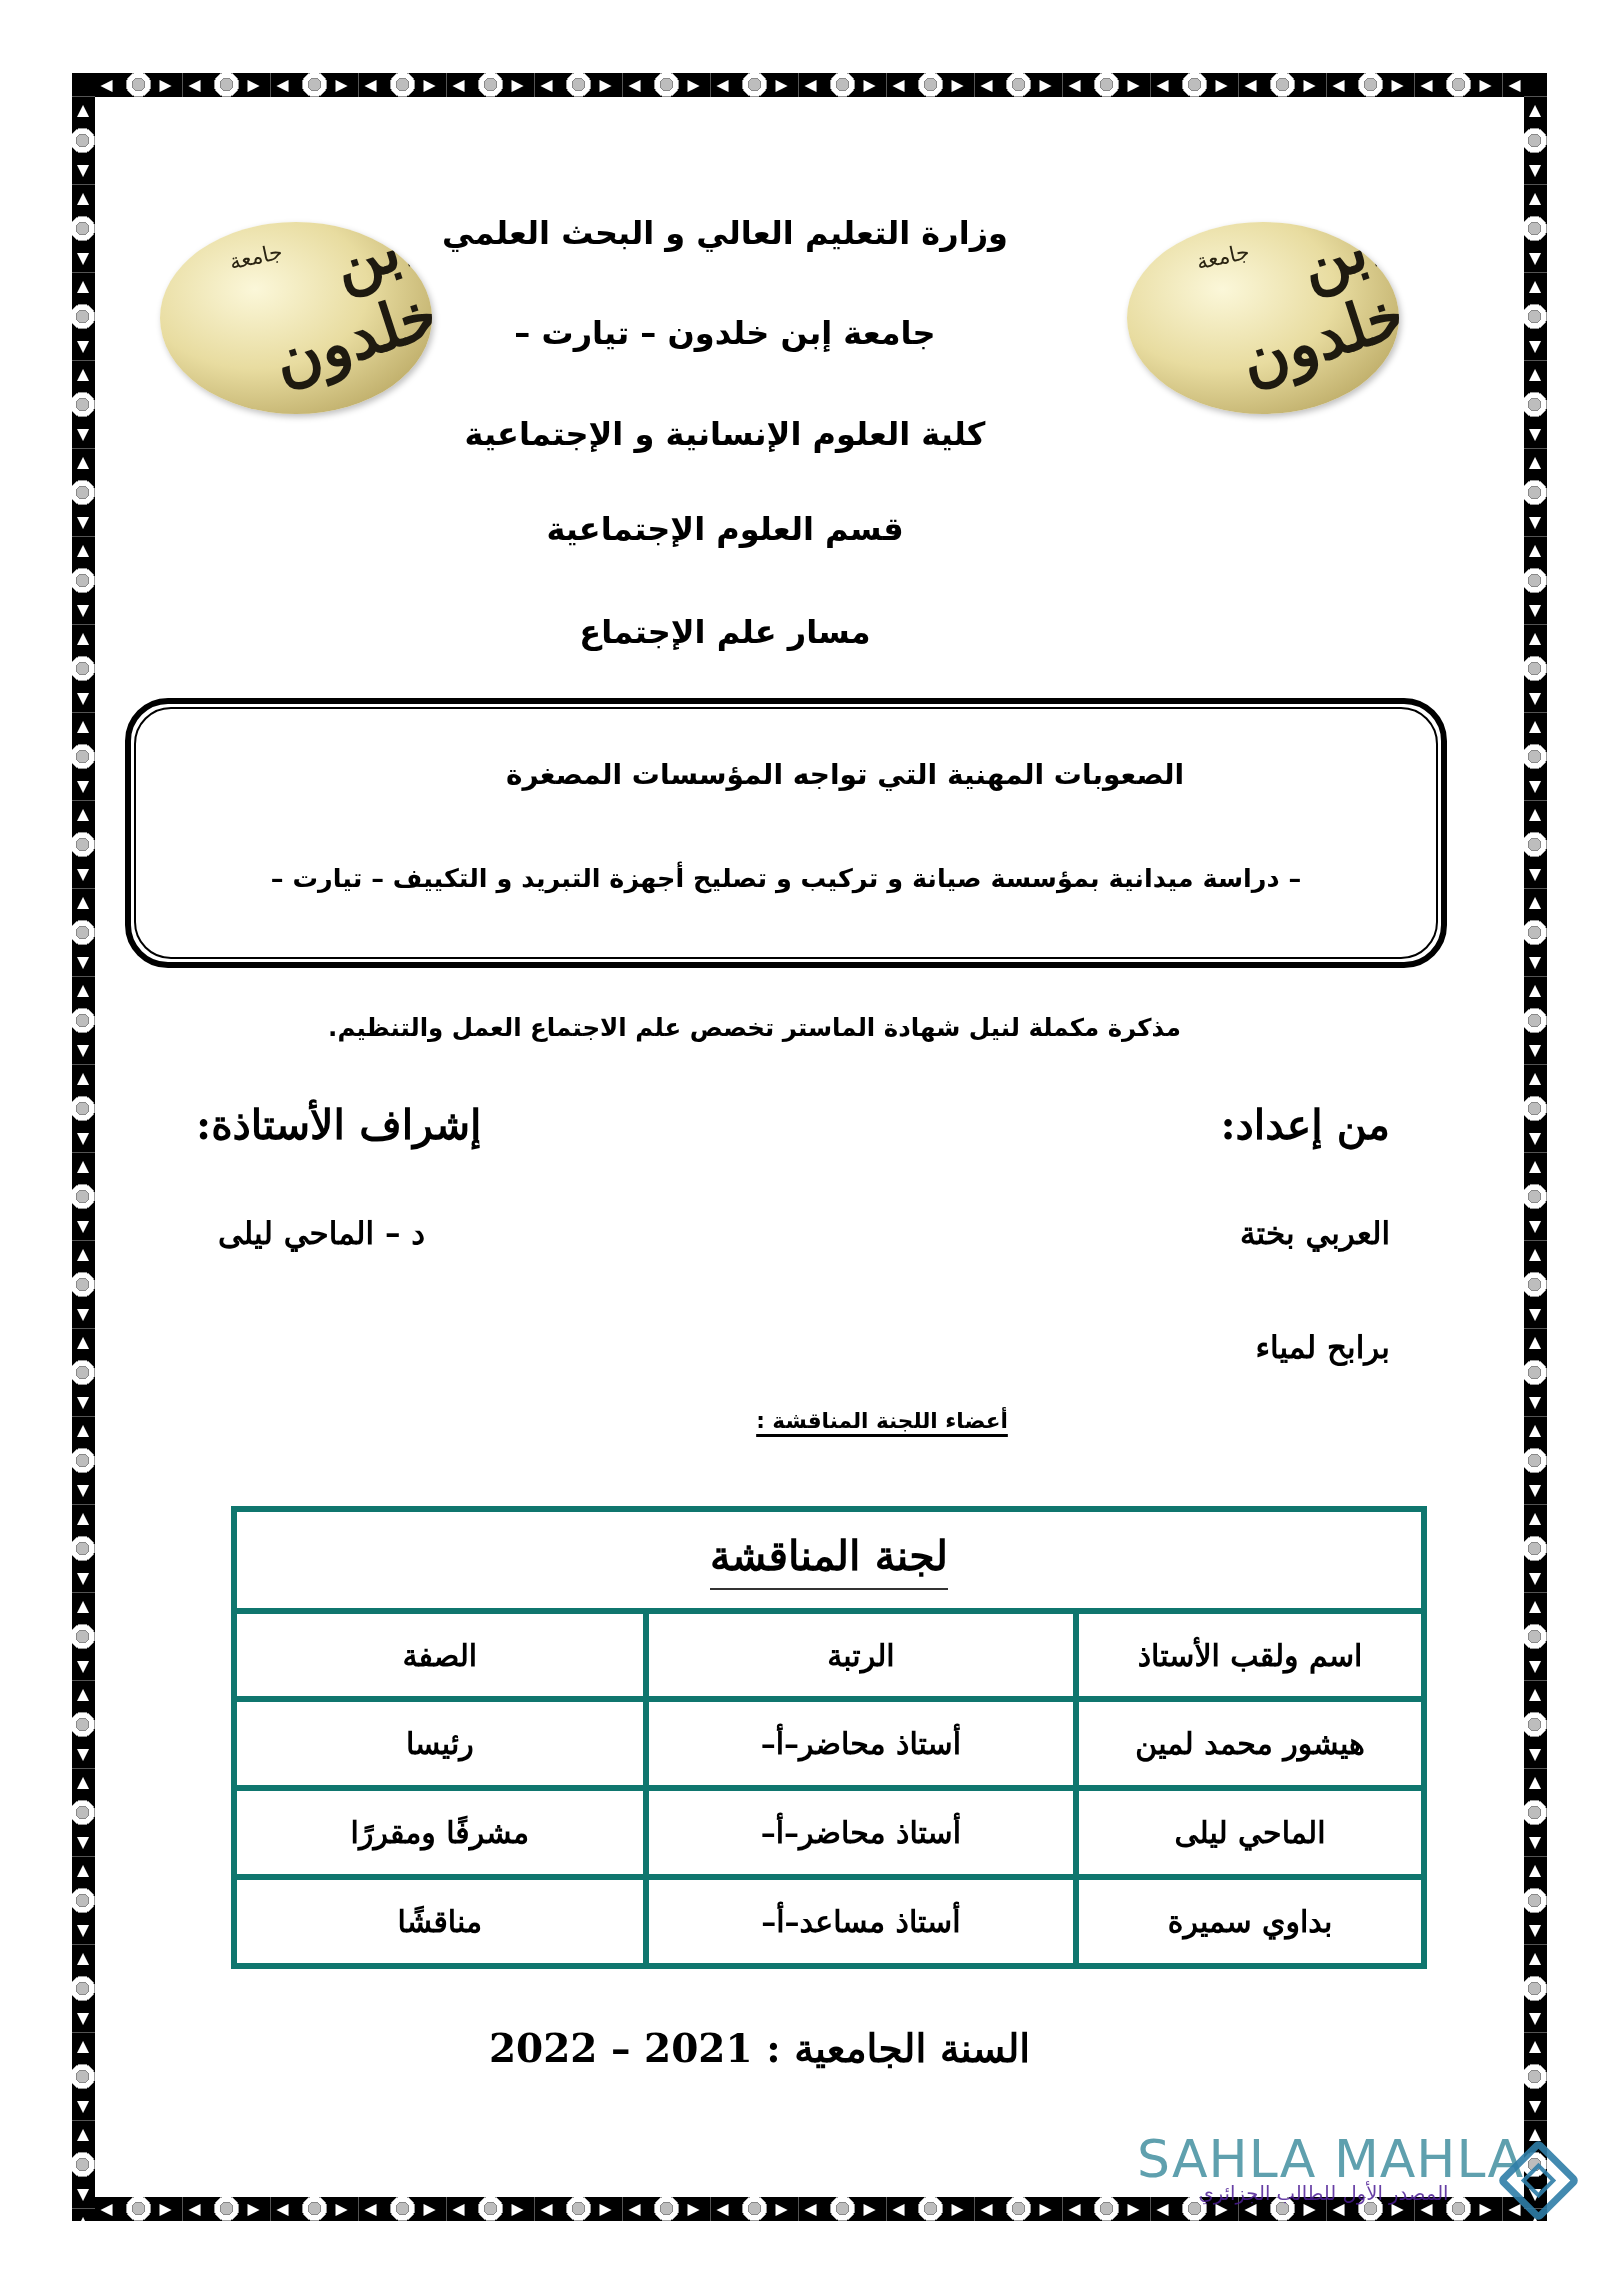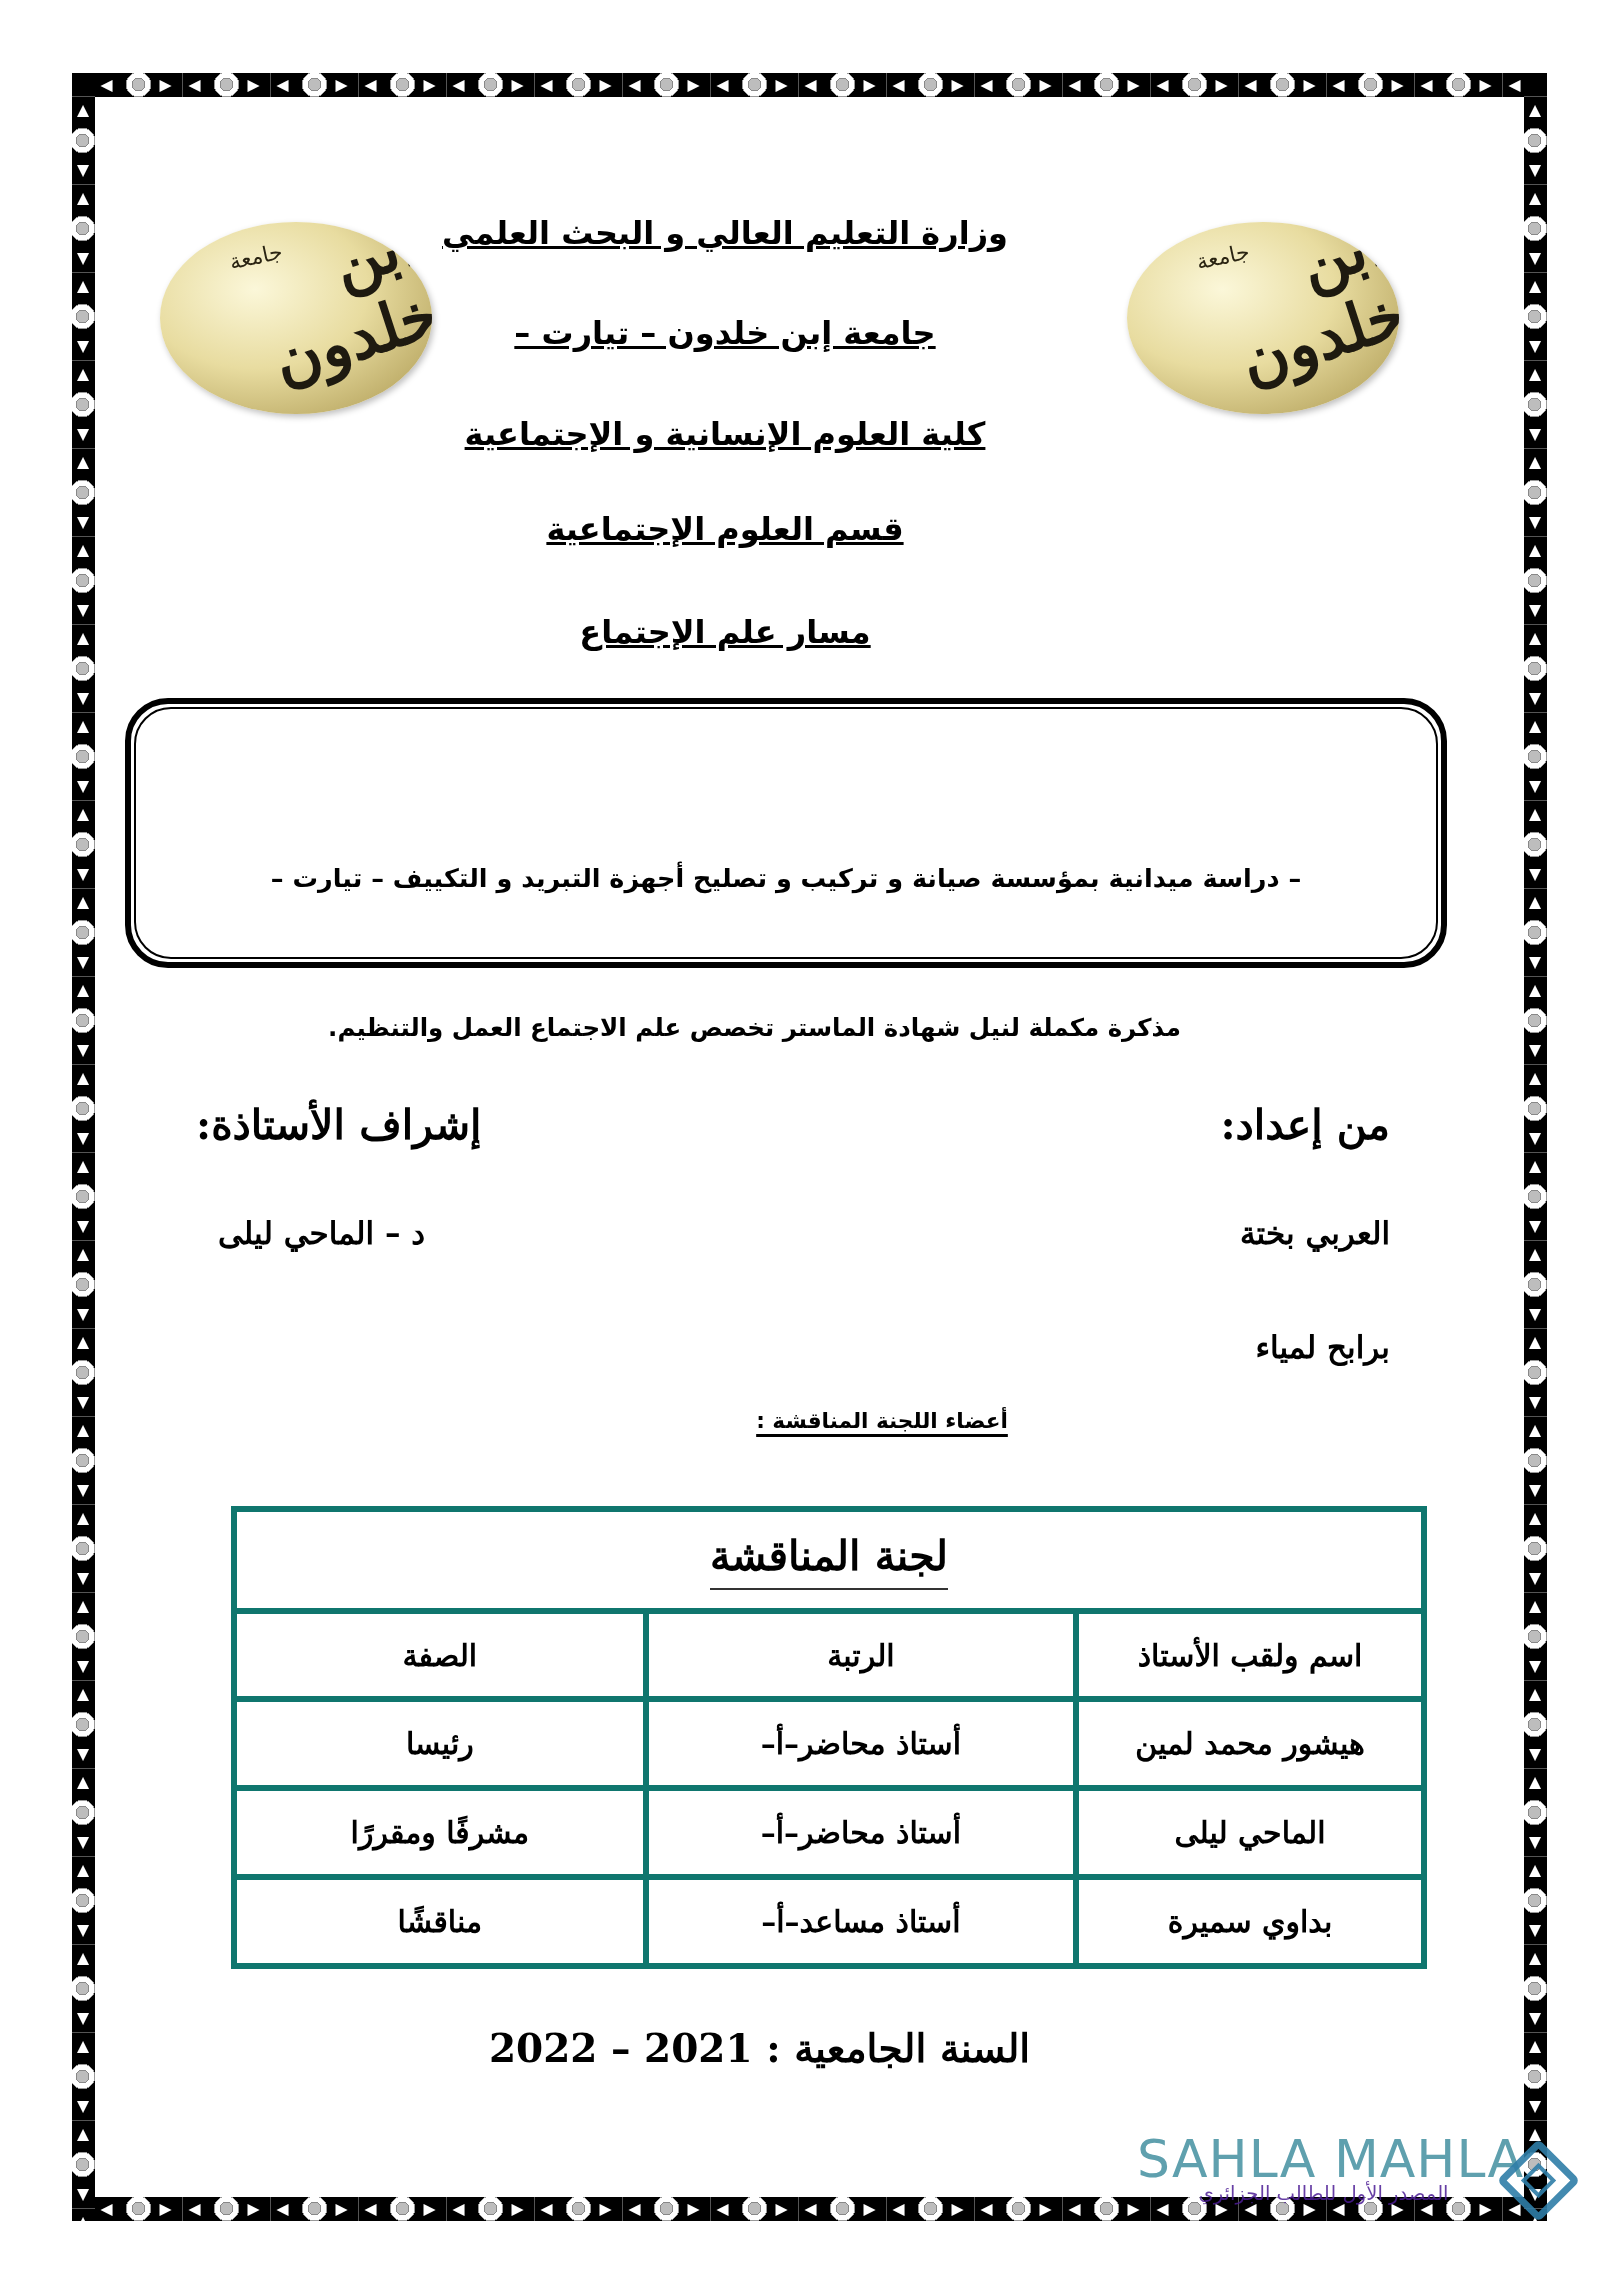--- a/index.html
+++ b/index.html
@@ -27,21 +27,21 @@
   
   .logo { position:absolute; width:272px; height:192px; border-radius:50%;
           background:radial-gradient(ellipse at 35% 35%, #fbf7d9 0%, #e8dca0 45%, #bfae6a 80%, #6b5e2a 100%);
           box-shadow: 2px 2.9px 5.9px rgba(0,0,0,0.25);
           display:flex; align-items:center; justify-content:center; overflow:hidden; }
   .logo-text { font-family:"DejaVu Serif", serif; font-weight:bold; color:#1e1a10;
                font-size:63px; direction:rtl; transform:rotate(-18deg); letter-spacing:-3.9px; }
   .logo-sub { position:absolute; top:21.6px; left:69px; font-size:21.6px; color:#2a2412; transform:rotate(-12deg); direction:rtl; font-family:"DejaVu Serif", serif; }
 
   .header-line { position:absolute; left:323px; width:804px; text-align:center;
-                 font-family:"DejaVu Sans", sans-serif; font-weight:bold; font-size:32px; line-height:43px; direction:rtl;text-decoration:underline; }
+                 font-family:"DejaVu Sans", sans-serif; font-weight:bold; font-size:32px; line-height:43px; direction:rtl; }
 
   
   .title-box { position:absolute; left:125px; top:698px; width:1322px; height:270px;
                box-sizing:border-box; border:6.9px solid #000; border-radius:43px; }
   .title-box-inner { position:absolute; left:2.9px; top:2.9px; right:2.9px; bottom:2.9px;
                      border:2px solid #000; border-radius:37px; }
   .box-line { position:absolute; left:0; right:0; text-align:center; font-weight:bold; direction:rtl; }
   .box-line.l1 { top:51px; font-size:28px; line-height:39px; padding-left:118px; }
   .box-line.l2 { top:157px; font-size:25.5px; line-height:35px; }
 
@@ -530,20 +530,21 @@
 </div>
 
 <div class="header-line" style="top:212px;">وزارة التعليم العالي و البحث العلمي</div>
 <div class="header-line" style="top:312px;">جامعة إبن خلدون   – تيارت –</div>
 <div class="header-line" style="top:413px;">كلية العلوم الإنسانية و الإجتماعية</div>
 <div class="header-line" style="top:508px;">قسم العلوم الإجتماعية</div>
 <div class="header-line" style="top:611px;">مسار علم الإجتماع</div>
 
 <div class="title-box">
   <div class="title-box-inner"></div>
+  <div class="box-line l1">الصعوبات المهنية التي تواجه المؤسسات المصغرة</div>
   <div class="box-line l2">–  دراسة ميدانية بمؤسسة صيانة و تركيب و تصليح أجهزة التبريد و التكييف – تيارت  –</div>
 </div>
 
 <div class="thesis-note">مذكرة مكملة لنيل شهادة الماستر تخصص علم الاجتماع العمل والتنظيم.</div>
 
 <div class="label-big" style="right:231px; top:1098px;">من إعداد:</div>
 <div class="label-big" style="left:196px; top:1098px;">إشراف الأستاذة:</div>
 
 <div class="name" style="right:231px; top:1211px;">العربي بختة</div>
 <div class="name" style="right:231px; top:1325px;">برابح لمياء</div>

